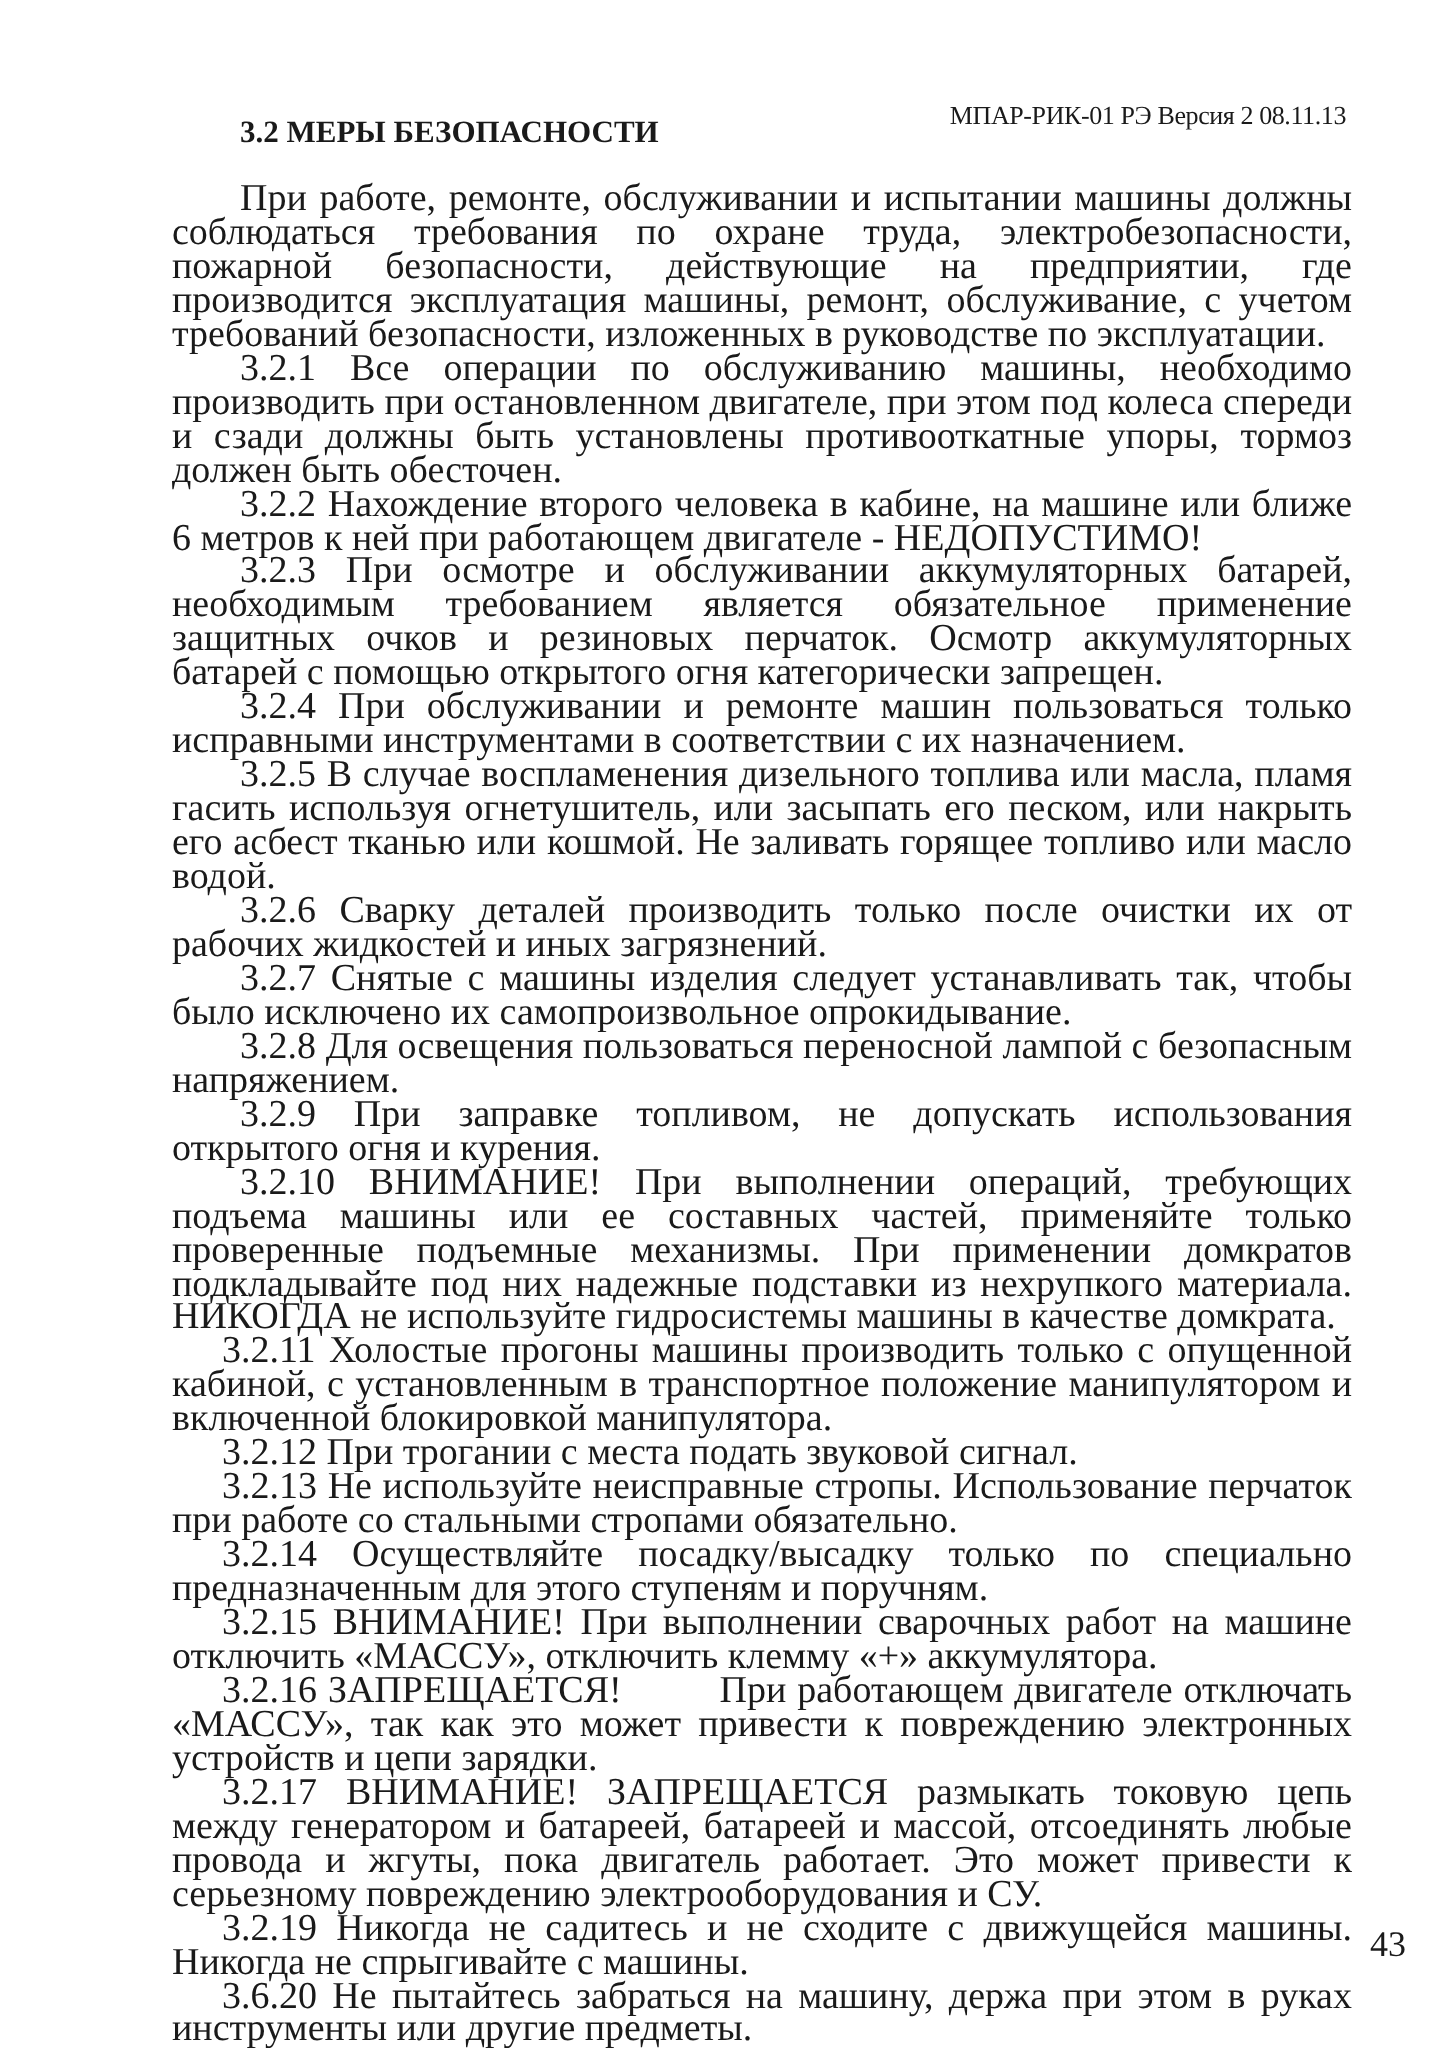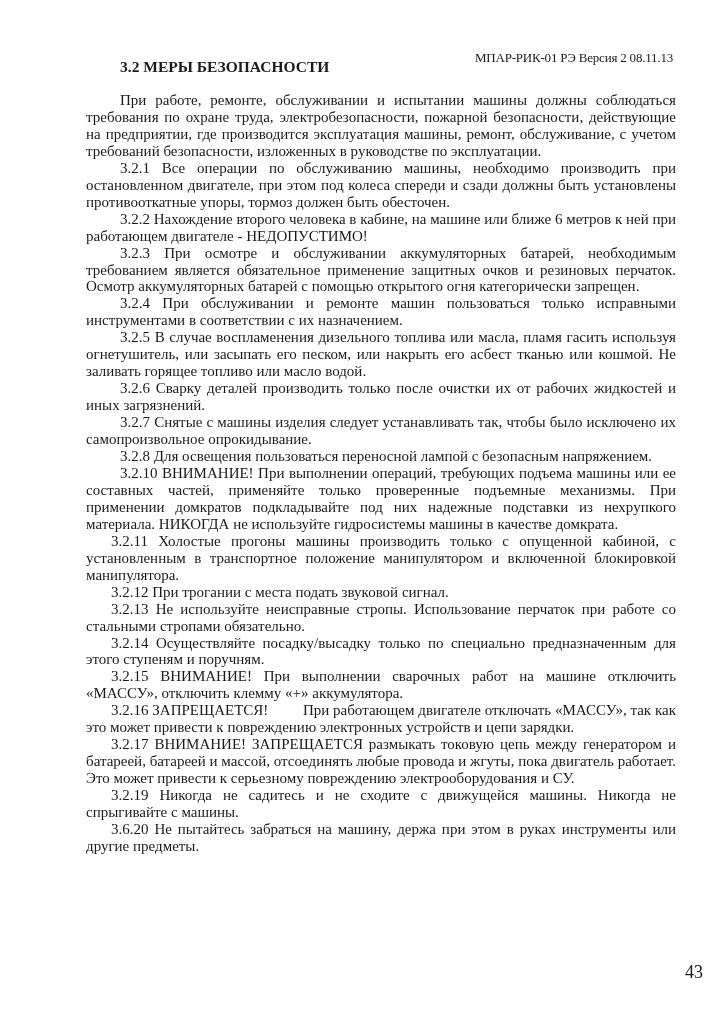--- a/index.html
+++ b/index.html
@@ -11,21 +11,21 @@
   .header-ref {
     position: absolute; top: 40px; right: 52px;
     font-size: 13px; letter-spacing: -0.2px; margin-top: 10px;
   }
   .title {
     position: absolute; top: 58px; left: 120px;
     font-size: 15.5px; font-weight: bold; margin: 0;
   }
   .content {
     position: absolute; top: 92px; left: 86px; width: 590px;
-    font-size: 15px; line-height: 16.95px;
+    font-size: 19px; line-height: 16.95px;
   }
   .content p { margin: 0; text-align: justify; text-indent: 34px; }
   .content p.noindent { text-indent: 0; }
   .content p.small-indent { text-indent: 25px; }
   .content b { font-weight: normal; }
   .page-number {
     position: absolute; top: 962px; left: 685px;
     font-size: 18px;
   }
 </style>
@@ -40,20 +40,21 @@
   <p>При работе, ремонте, обслуживании и испытании машины должны соблюдаться требования по охране труда, электробезопасности, пожарной безопасности, действующие на предприятии, где производится эксплуатация машины, ремонт, обслуживание, с учетом требований безопасности, изложенных в руководстве по эксплуатации.</p>
 
   <p><span>3.2.1</span> <span>Все операции по обслуживанию машины, необходимо производить при остановленном двигателе, при этом под колеса спереди и сзади должны быть установлены противооткатные упоры, тормоз должен быть обесточен.</span></p>
   <p><span>3.2.2</span> <span>Нахождение второго человека в кабине, на машине или ближе 6 метров к ней при работающем двигателе - НЕДОПУСТИМО!</span></p>
   <p><span>3.2.3</span> <span>При осмотре и обслуживании аккумуляторных батарей, необходимым требованием является обязательное применение защитных очков и резиновых перчаток. Осмотр аккумуляторных батарей с помощью открытого огня категорически запрещен.</span></p>
   <p><span>3.2.4</span> <span>При обслуживании и ремонте машин пользоваться только исправными инструментами в соответствии с их назначением.</span></p>
   <p><span>3.2.5</span> <span>В случае воспламенения дизельного топлива или масла, пламя гасить используя огнетушитель, или засыпать его песком, или накрыть его асбест тканью или кошмой. Не заливать горящее топливо или масло водой.</span></p>
   <p><span>3.2.6</span> <span>Сварку деталей производить только после очистки их от рабочих жидкостей и иных загрязнений.</span></p>
   <p><span>3.2.7</span> <span>Снятые с машины изделия следует устанавливать так, чтобы было исключено их самопроизвольное опрокидывание.</span></p>
   <p><span>3.2.8</span> <span>Для освещения пользоваться переносной лампой с безопасным напряжением.</span></p>
+  <p><span>3.2.9</span> <span>При заправке топливом, не допускать использования открытого огня и курения.</span></p>
   <p><span>3.2.10</span> <b>ВНИМАНИЕ!</b> <span>При выполнении операций, требующих подъема машины или ее составных частей, применяйте только проверенные подъемные механизмы. При применении домкратов подкладывайте под них надежные подставки из нехрупкого материала. НИКОГДА не используйте гидросистемы машины в качестве домкрата.</span></p>
 
 
   <p class="small-indent"><span>3.2.11</span> <span>Холостые прогоны машины производить только с опущенной кабиной, с установленным в транспортное положение манипулятором и включенной блокировкой манипулятора.</span></p>
   <p class="small-indent"><span>3.2.12</span> <span>При трогании с места подать звуковой сигнал.</span></p>
   <p class="small-indent"><span>3.2.13</span> <span>Не используйте неисправные стропы. Использование перчаток при работе со стальными стропами обязательно.</span></p>
   <p class="small-indent"><span>3.2.14</span> <span>Осуществляйте посадку/высадку только по специально предназначенным для этого ступеням и поручням.</span></p>
   <p class="small-indent"><span>3.2.15</span> <b>ВНИМАНИЕ!</b> <span>При выполнении сварочных работ на машине отключить «МАССУ», отключить клемму «+» аккумулятора.</span></p>
   <p class="small-indent"><span>3.2.16</span> <b>ЗАПРЕЩАЕТСЯ!</b>&nbsp;&nbsp;&nbsp;&nbsp;&nbsp;&nbsp;&nbsp;&nbsp; <span>При работающем двигателе отключать «МАССУ», так как это может привести к повреждению электронных устройств и цепи зарядки.</span></p>
   <p class="small-indent"><span>3.2.17</span> <b>ВНИМАНИЕ! ЗАПРЕЩАЕТСЯ</b> <span>размыкать токовую цепь между генератором и батареей, батареей и массой, отсоединять любые провода и жгуты, пока двигатель работает. Это может привести к серьезному повреждению электрооборудования и СУ.</span></p>

